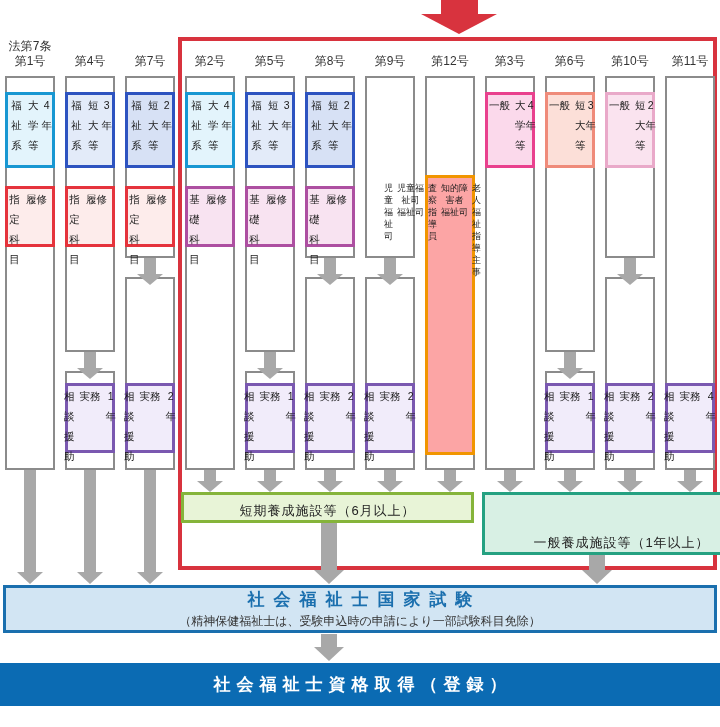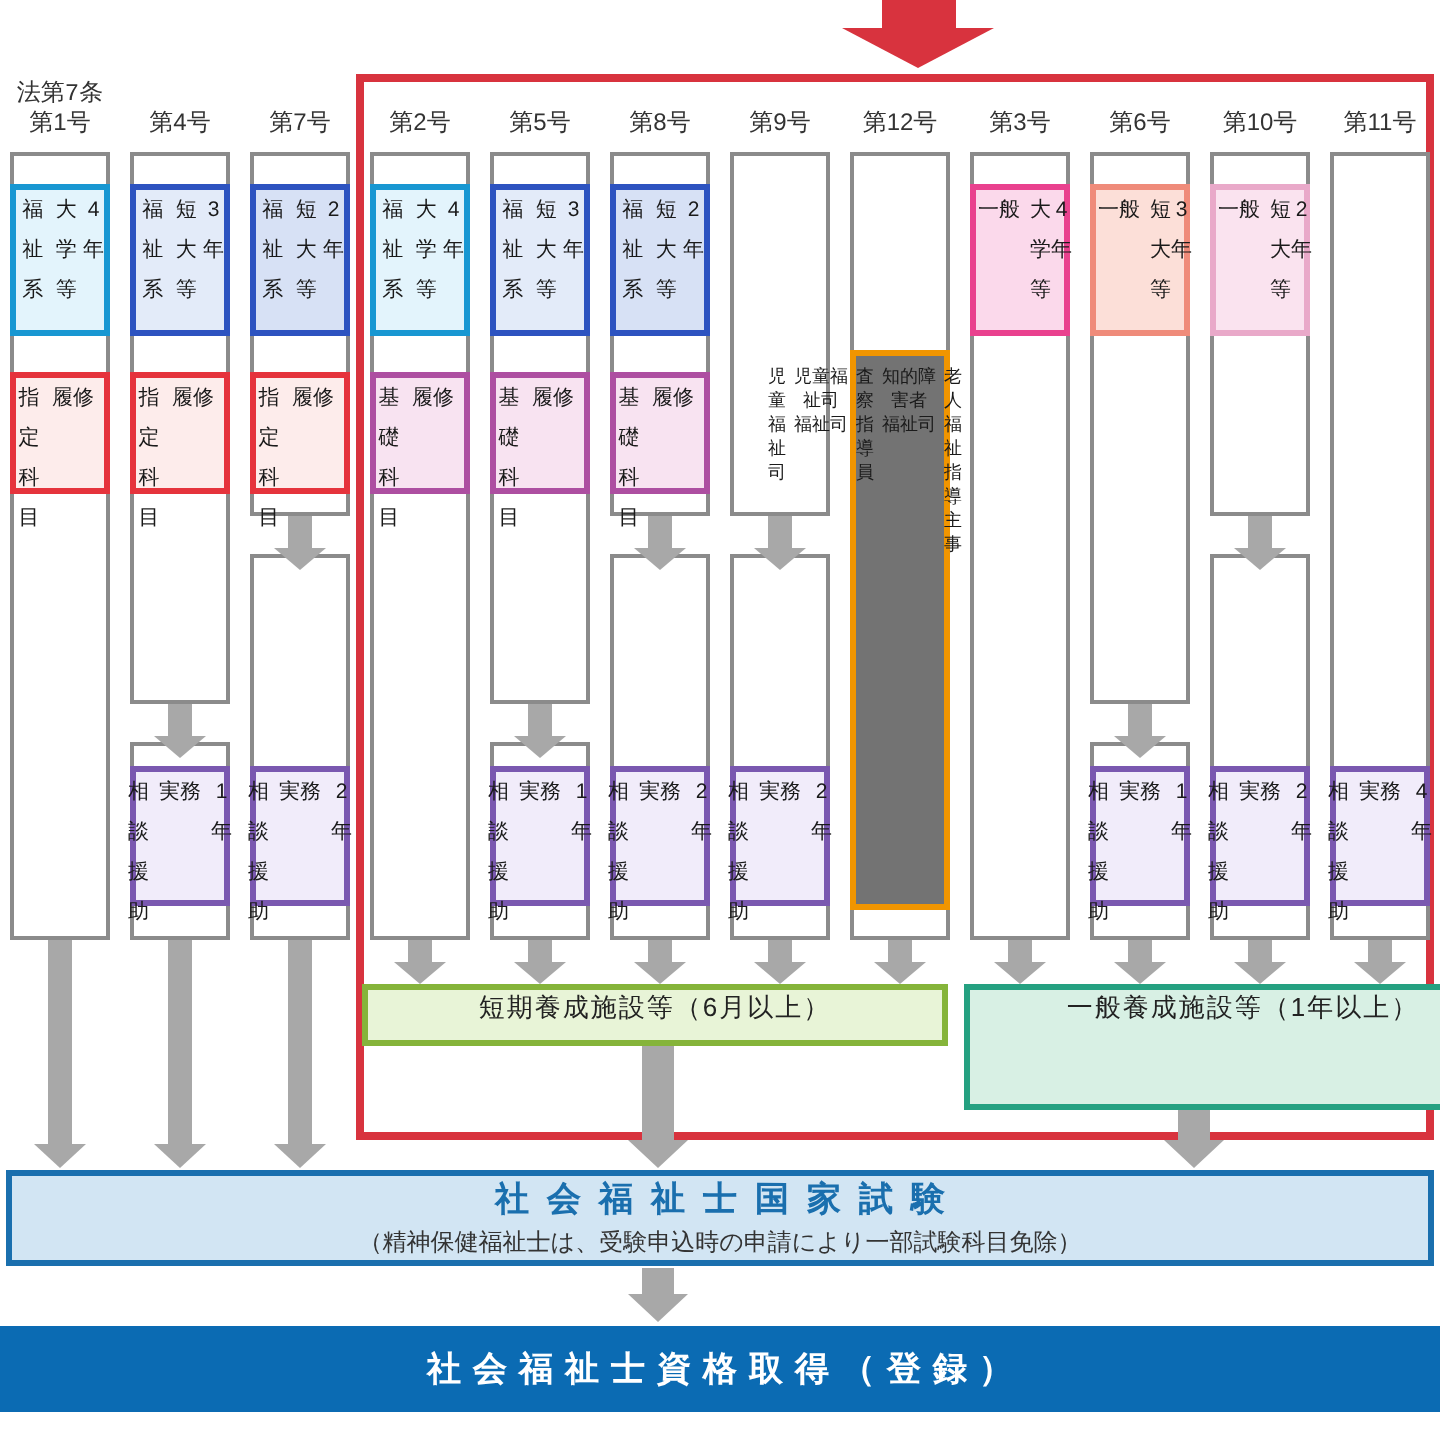--- a/index.html
+++ b/index.html
@@ -9,21 +9,21 @@
   #red-frame{position:absolute;left:178px;top:37px;width:539px;height:533px;border:4px solid #d8333e;background:transparent}
   .col-label{position:absolute;width:54px;text-align:center;font-size:12px;line-height:14px;color:#333;white-space:nowrap}
   .col-seg{position:absolute;width:50px;border:2px solid #8b8b8b;background:#fff}
   .box{position:absolute;width:50px;border:3px solid;display:flex;flex-direction:row;justify-content:center;font-size:10.5px;line-height:20px;color:#1a1a1a;text-align:center}
   .box .jline{display:flex;justify-content:space-between;padding:0 5px}
   .bigbox{font-size:9px;line-height:12px}
   .bigbox .entry{margin:4px 0}
   .bigbox .jline{padding:0 4px}
   .arrow-shaft{position:absolute}
   .arrow-head{position:absolute;width:0;height:0}
-  .facility{position:absolute;border:3px solid;display:flex;align-items:flex-start;justify-content:center;font-size:13px;letter-spacing:1px;color:#222}
+  .facility{position:absolute;border:3px solid;display:flex;align-items:flex-end;justify-content:center;font-size:13px;letter-spacing:1px;color:#222}
   #facility-short{left:181px;top:492px;width:293px;height:31px}
   #facility-general{left:482px;top:492px;width:279px;height:63px}
   #exam-box{position:absolute;left:3px;top:585px;width:714px;height:48px;border:3px solid;display:flex;flex-direction:column;align-items:center;justify-content:center;gap:2px}
   #exam-title{font-size:17px;font-weight:bold;letter-spacing:9px;text-indent:9px}
   #exam-note{font-size:12px;color:#333}
   #registration-bar{position:absolute;left:0;top:663px;width:720px;height:43px;display:flex;align-items:center;justify-content:center}
   #registration-title{font-size:17px;font-weight:bold;letter-spacing:6px;text-indent:6px}
 </style>
 </head>
 <body>
@@ -198,21 +198,21 @@
       <div class="jline">
         <span>実</span>
         <span>務</span>
       </div>
       <div>2年</div>
     </div>
     <div class="arrow-shaft" style="left: 384px; top: 470px; width: 12px; height: 11px; background: rgb(168, 168, 168);"></div>
     <div class="arrow-head" style="left: 377px; top: 481px; border-left: 13px solid transparent; border-right: 13px solid transparent; border-top: 11px solid rgb(168, 168, 168);"></div>
     <div class="col-label" style="left: 423px; top: 54px;">第12号</div>
     <div class="col-seg" style="left: 425px; top: 76px; height: 394px;"></div>
-    <div class="box bigbox" style="left: 425px; top: 175px; width: 50px; height: 280px; border-color: rgb(241, 149, 0); background: #737373;">
+    <div class="box bigbox" style="left: 425px; top: 175px; width: 50px; height: 280px; border-color: rgb(241, 149, 0); background: #fca5a5;">
       <div class="entry">
         <div>児童福祉司</div>
       </div>
       <div class="entry">
         <div>児童福祉司</div>
         <div class="jline">
           <span>福</span>
           <span>祉</span>
           <span>司</span>
         </div>

